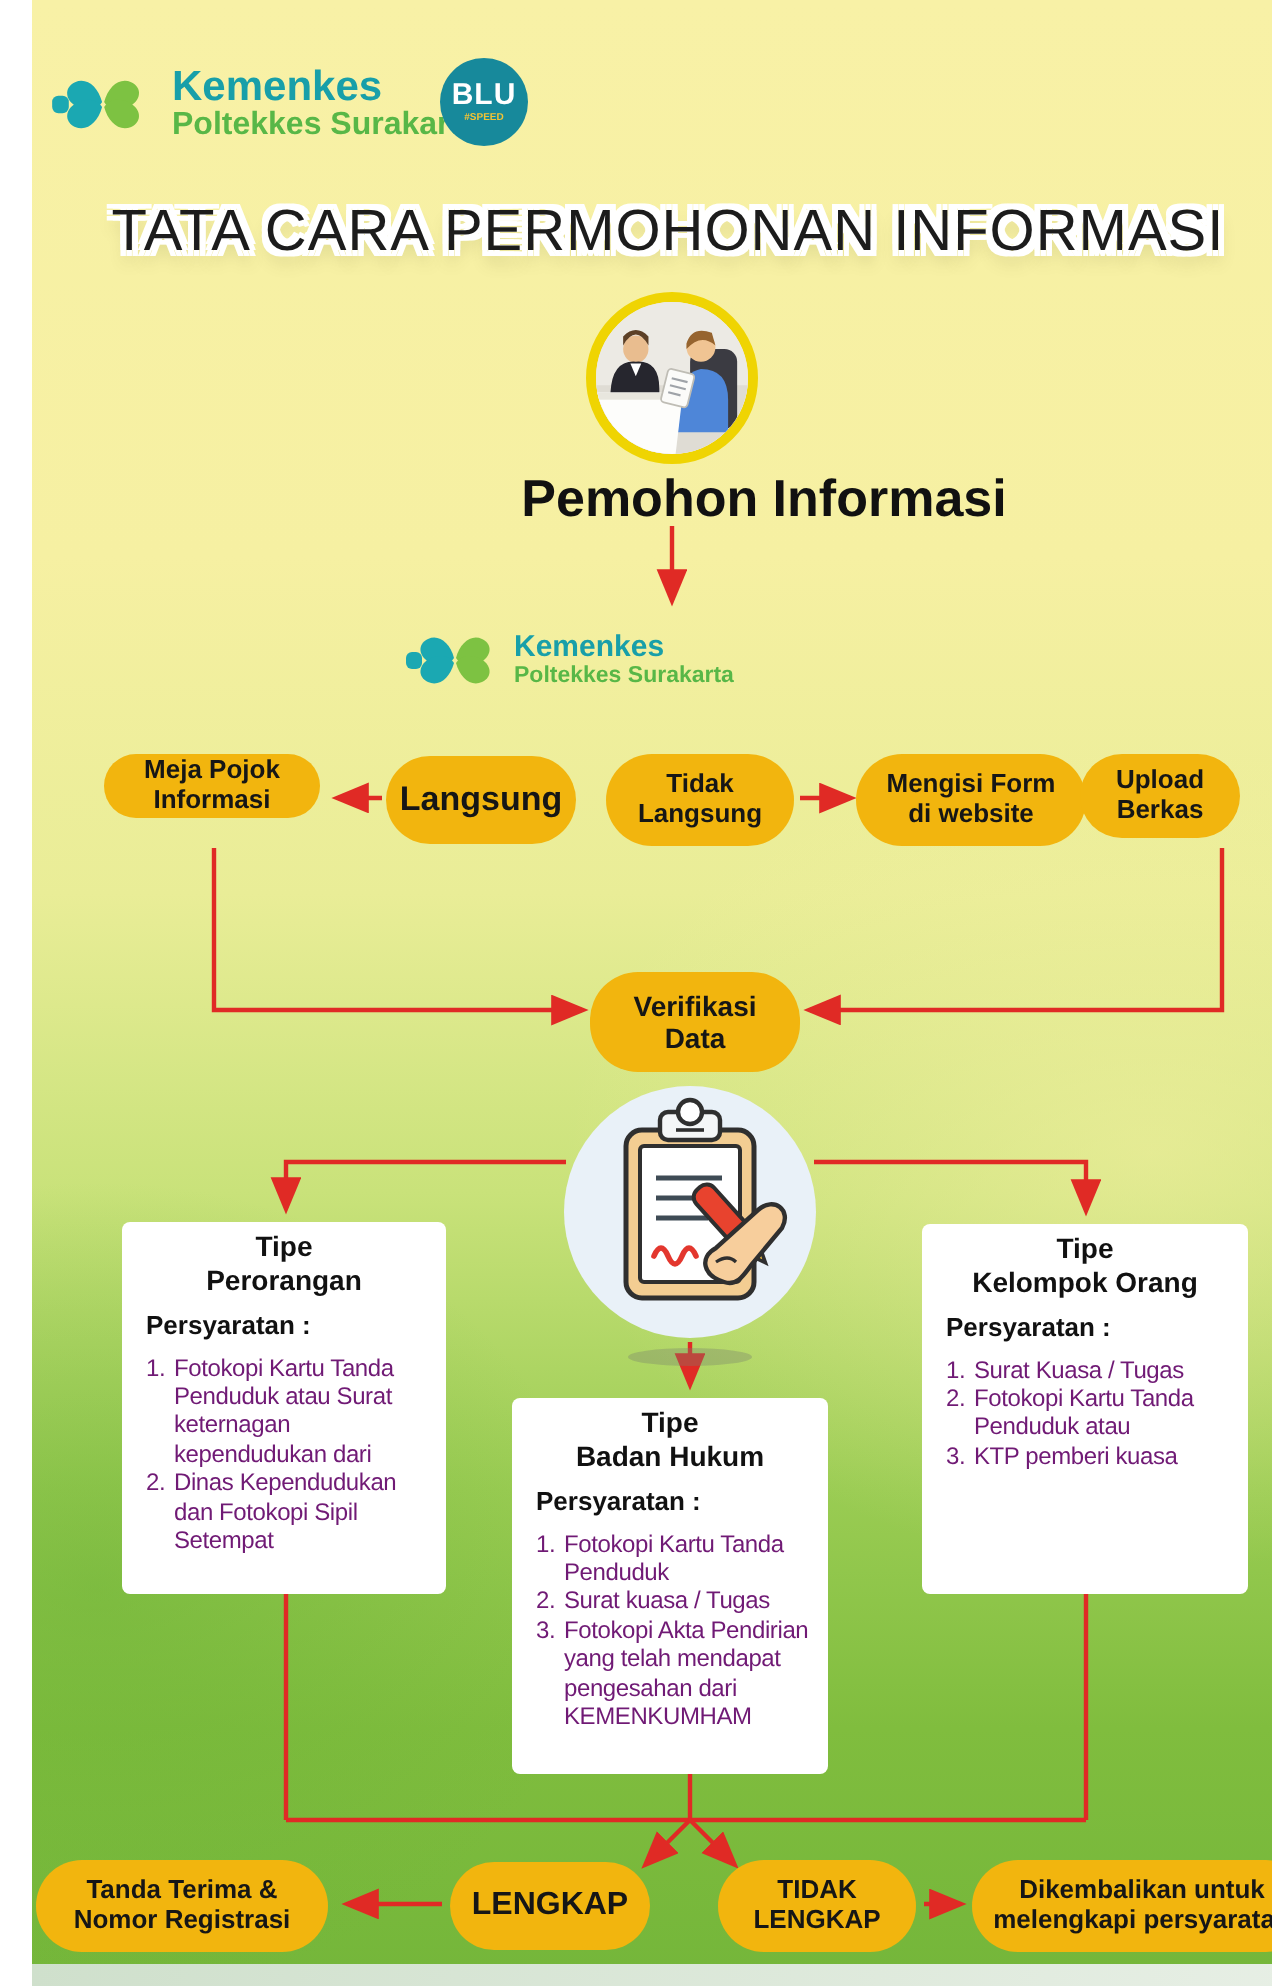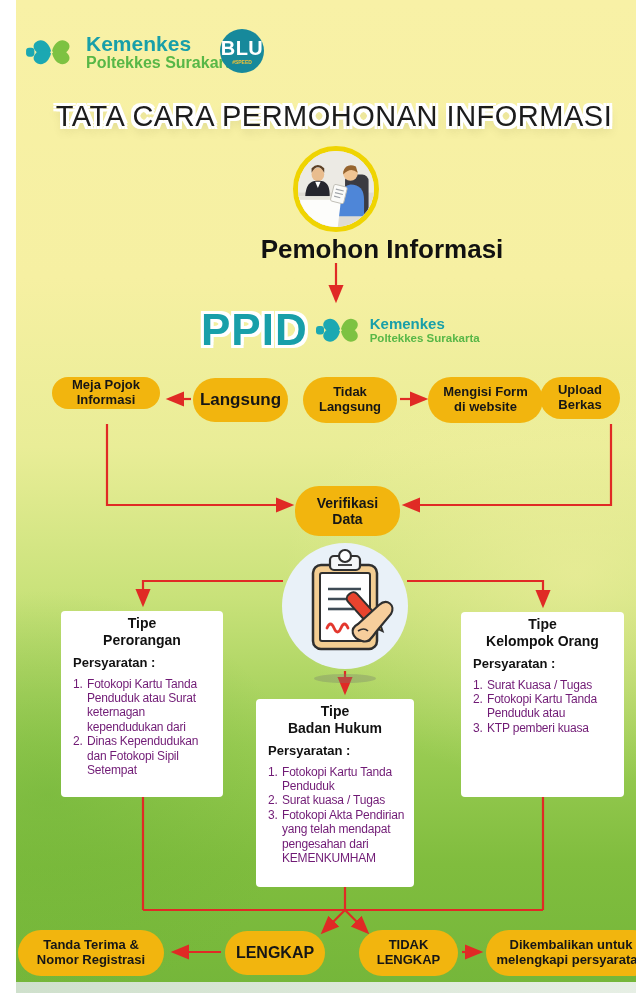--- a/index.html
+++ b/index.html
@@ -13,21 +13,21 @@
   }
   .abs{position:absolute;}
   svg{display:block;}
   
   .logo-row{left:8px;top:26px;display:flex;align-items:center;gap:10px;}
   .logo-text{display:flex;flex-direction:column;line-height:1.02;}
   .logo-text .l1{color:#189FA9;font-weight:bold;font-size:21px;}
   .logo-text .l2{color:#58B747;font-weight:bold;font-size:16px;}
   .blu{left:204px;top:29px;width:44px;height:44px;border-radius:50%;background:#17899B;
        display:flex;flex-direction:column;align-items:center;justify-content:center;line-height:1;}
-  .blu .b1{color:#fff;font-weight:bold;font-size:20px;letter-spacing:.5px;}
+  .blu .b1{color:#fff;font-weight:bold;font-size:15px;letter-spacing:.5px;}
   .blu .b2{color:#F2C335;font-weight:bold;font-size:5px;margin-top:2px;}
   .title{left:0;top:100px;width:636px;text-align:center;font-weight:normal;font-size:29px;
          letter-spacing:.5px;color:#1c1c1c;
          text-shadow:-3px -3px 0 #fff,3px -3px 0 #fff,-3px 3px 0 #fff,3px 3px 0 #fff,
                      0 -3px 0 #fff,0 3px 0 #fff,-3px 0 0 #fff,3px 0 0 #fff,0 6px 8px rgba(90,90,40,.25);}
   
   .photo{left:277px;top:146px;width:86px;height:86px;border-radius:50%;
          border:5px solid #EFD402;background:#ECEAE4;box-sizing:border-box;overflow:hidden;}
   .applicant{left:0;top:234px;width:636px;text-align:center;font-weight:bold;font-size:26px;color:#111;padding-left:48px;}
   .ppid-row{left:185px;top:305px;display:flex;align-items:center;gap:6px;}
@@ -134,21 +134,20 @@
         <line x1="41" y1="43" x2="50" y2="43" stroke="#9FA3A8" stroke-width="1.2"></line>
         <line x1="41" y1="47" x2="50" y2="47" stroke="#9FA3A8" stroke-width="1.2"></line>
         <line x1="41" y1="51" x2="48" y2="51" stroke="#9FA3A8" stroke-width="1.2"></line>
       </g>
     </svg>
   </div>
 
   <div class="abs applicant">Pemohon Informasi</div>
 
   <div class="abs ppid-row">
-    <span class="ppid">PPID</span>
     <svg width="50" height="50" viewBox="0 0 100 100">
       <rect x="4" y="42" width="16" height="17" rx="6" fill="#1BA8B2"></rect>
       <use href="#petal" fill="#1BA8B2" transform="translate(52,48)"></use>
       <use href="#petal" fill="#1BA8B2" transform="translate(52,53) scale(1,-1)"></use>
       <use href="#petal" fill="#7DC242" transform="translate(54,48) scale(-1,1)"></use>
       <use href="#petal" fill="#7DC242" transform="translate(54,53) scale(-1,-1)"></use>
     </svg>
     <div class="ppid-logo-text">
       <span class="l1">Kemenkes</span>
       <span class="l2">Poltekkes Surakarta</span>

